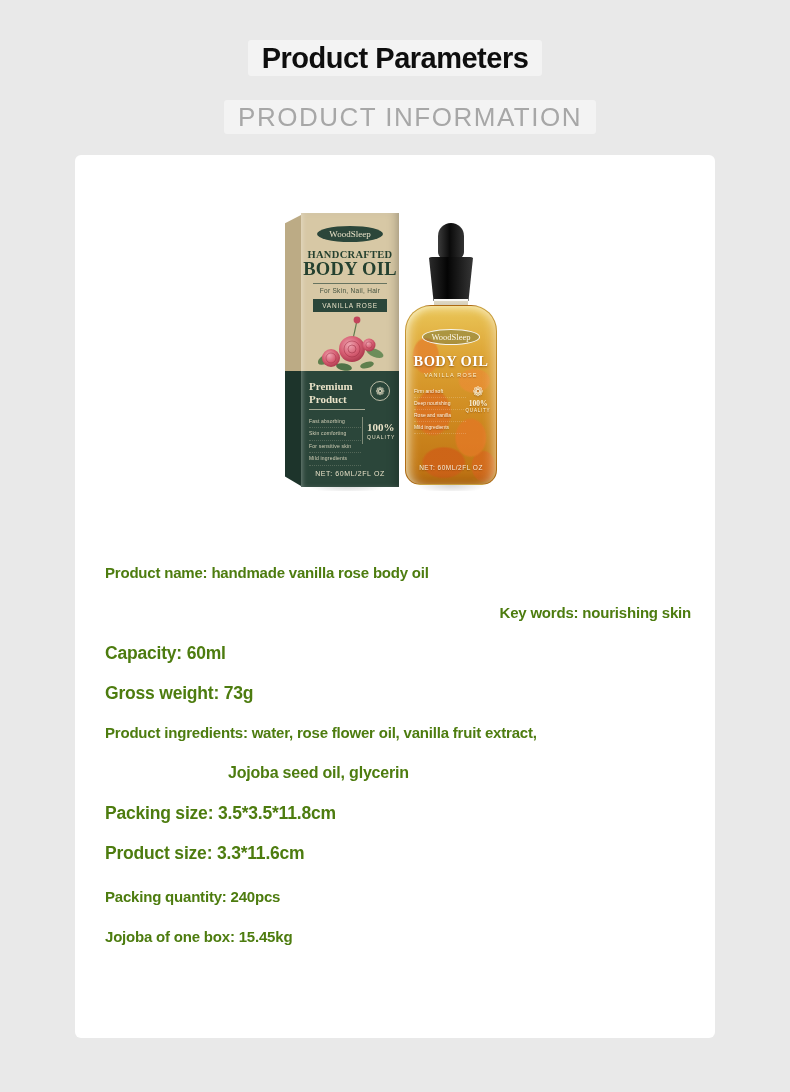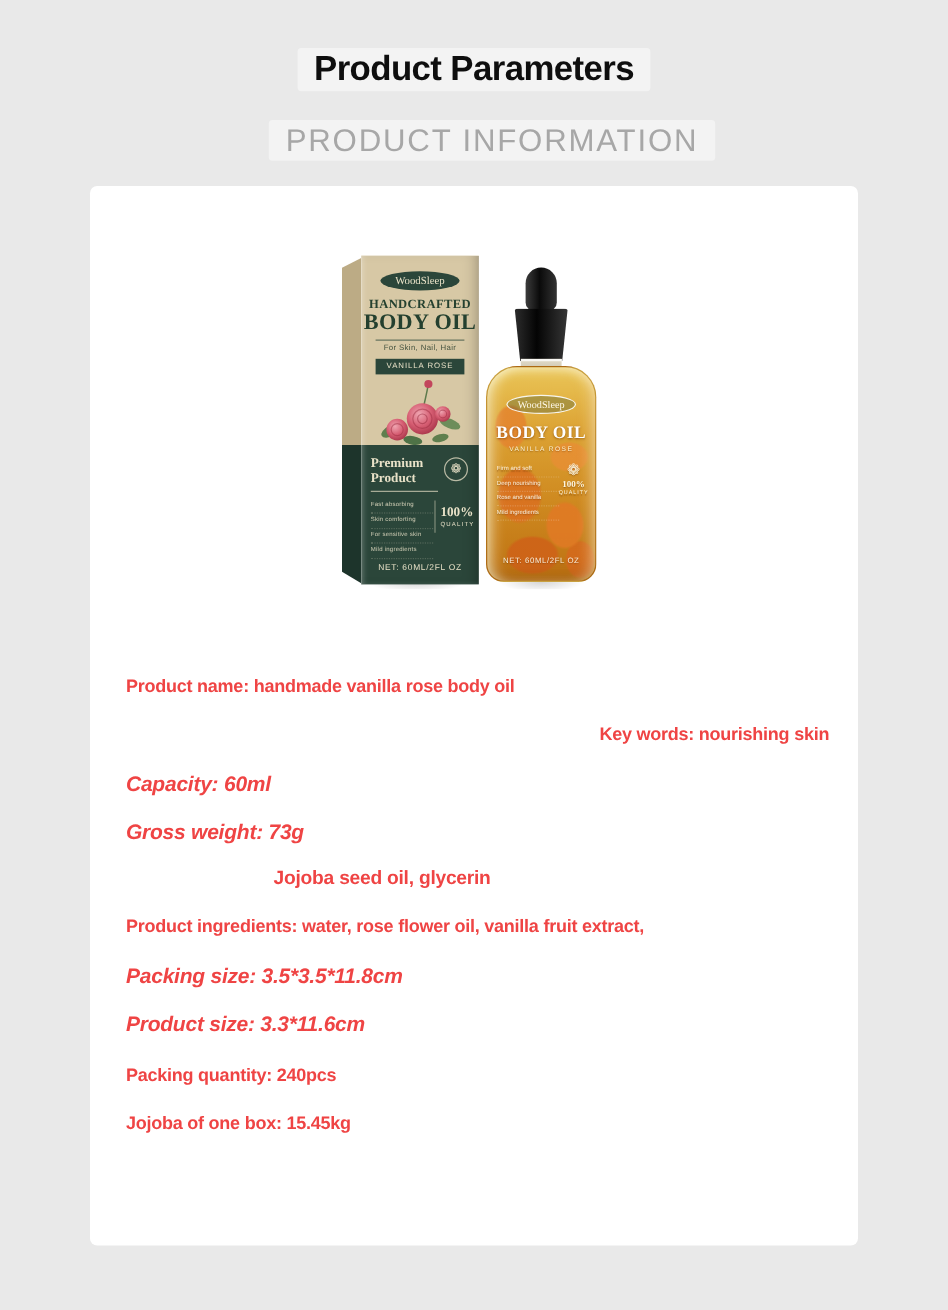--- a/index.html
+++ b/index.html
@@ -167,24 +167,24 @@
   .bottle-badge .flower { font-size:13px; line-height:1; }
   .bottle-badge .pct { font-family:"Liberation Serif", serif; font-weight:700; font-size:7.5px; margin-top:1px; }
   .bottle-badge .word { font-size:4.5px; letter-spacing:.8px; }
   .bottle-net {
     position:absolute; bottom:12px; left:0; right:0;
     font-size:6.5px; letter-spacing:.5px; color:rgba(255,250,235,.92);
     text-shadow:0 1px 1px rgba(110,55,0,.5);
   }
 
   
-  .params { position:absolute; left:30px; top:398px; right:24px; color:#ef4444; }
+  .params { position:absolute; left:30px; top:398px; right:24px; color:#4d7c0f; }
   .param { line-height:40px; font-weight:700; letter-spacing:-0.2px; white-space:nowrap; }
   .param.sm  { font-size:15px; }
-  .param.lg  { font-size:17.5px;font-style:italic; }
+  .param.lg  { font-size:17.5px; }
   .param.md  { font-size:16px; padding-left:123px; }
   .param.indent { padding-left:8px;text-align:right; }
   .param.gap { margin-top:4px; }
 </style>
 </head>
 <body>
 
 <div class="page">
 
   <div class="page-title">
@@ -272,22 +272,22 @@
         <div class="bottle-net">NET: 60ML/2FL OZ</div>
       </div>
 
     </div>
 
     <div class="params">
       <div class="param sm">Product name: handmade vanilla rose body oil</div>
       <div class="param sm indent">Key words: nourishing skin</div>
       <div class="param lg">Capacity: 60ml</div>
       <div class="param lg">Gross weight: 73g</div>
+      <div class="param sm">Product ingredients: water, rose flower oil, vanilla fruit extract,</div>
       <div class="param md">Jojoba seed oil, glycerin</div>
-      <div class="param sm">Product ingredients: water, rose flower oil, vanilla fruit extract,</div>
       <div class="param lg">Packing size: 3.5*3.5*11.8cm</div>
       <div class="param lg">Product size: 3.3*11.6cm</div>
       <div class="param sm gap">Packing quantity: 240pcs</div>
       <div class="param sm">Jojoba of one box: 15.45kg</div>
     </div>
 
   </div>
 </div>
 
 </body></html>

